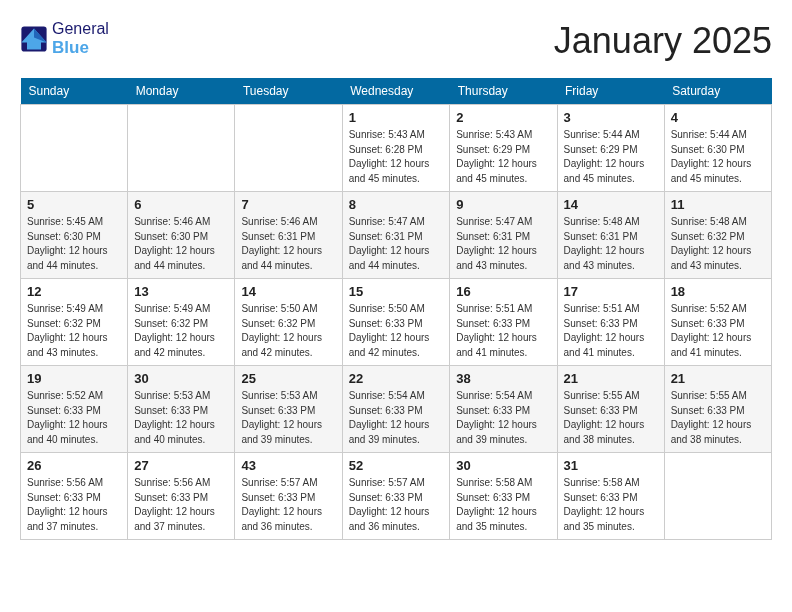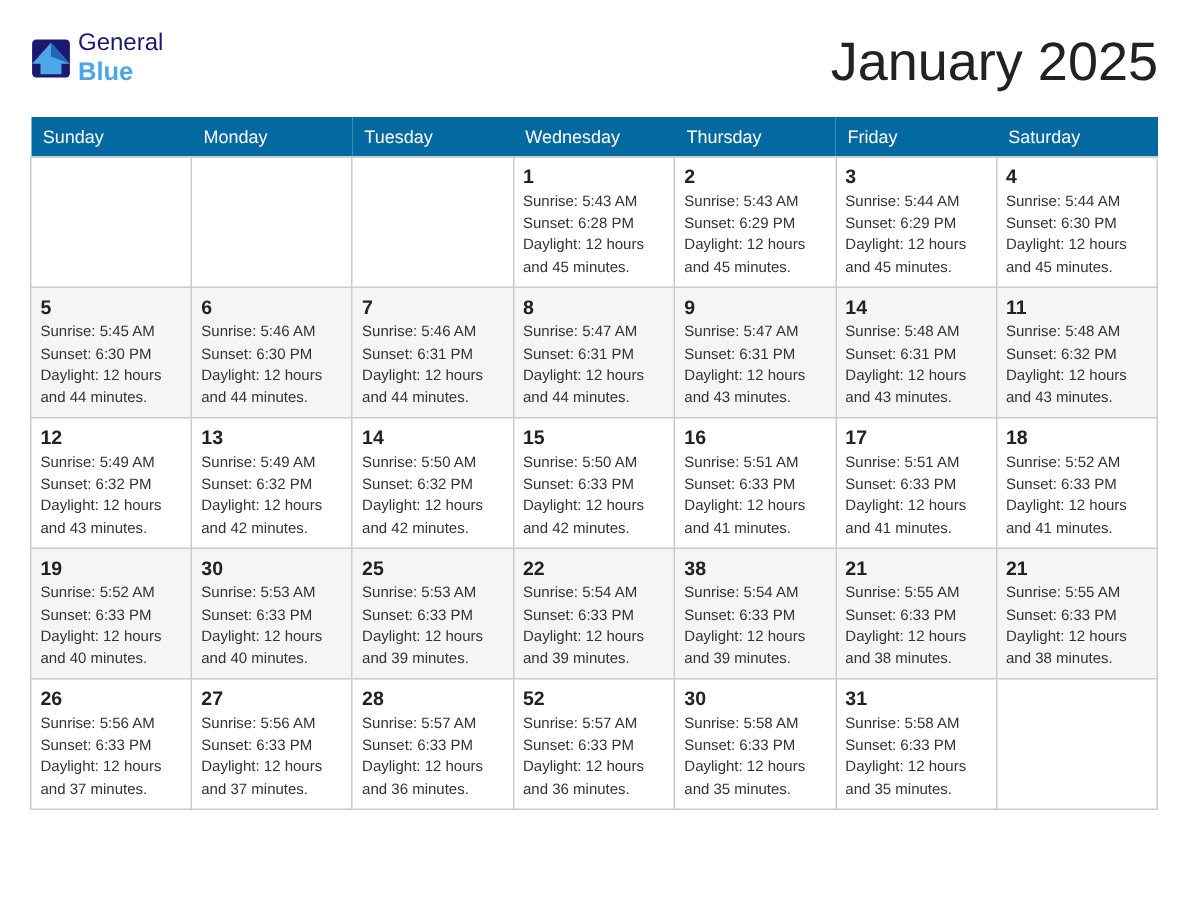--- a/index.html
+++ b/index.html
@@ -280,21 +280,21 @@
 Sunset: 6:33 PM
 Daylight: 12 hours and 37 minutes.</div>
         </td>
         <td>
           <div class="day-num">27</div>
           <div class="day-info" style="white-space: pre-line;">Sunrise: 5:56 AM
 Sunset: 6:33 PM
 Daylight: 12 hours and 37 minutes.</div>
         </td>
         <td>
-          <div class="day-num">28</div>
+          <div class="day-num">43</div>
           <div class="day-info" style="white-space: pre-line;">Sunrise: 5:57 AM
 Sunset: 6:33 PM
 Daylight: 12 hours and 36 minutes.</div>
         </td>
         <td>
           <div class="day-num">52</div>
           <div class="day-info" style="white-space: pre-line;">Sunrise: 5:57 AM
 Sunset: 6:33 PM
 Daylight: 12 hours and 36 minutes.</div>
         </td>

